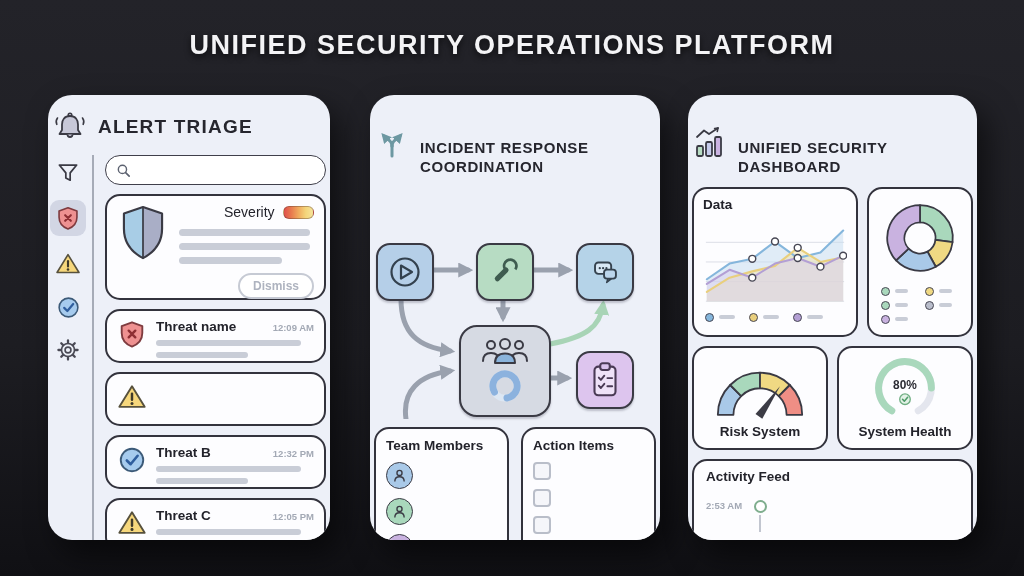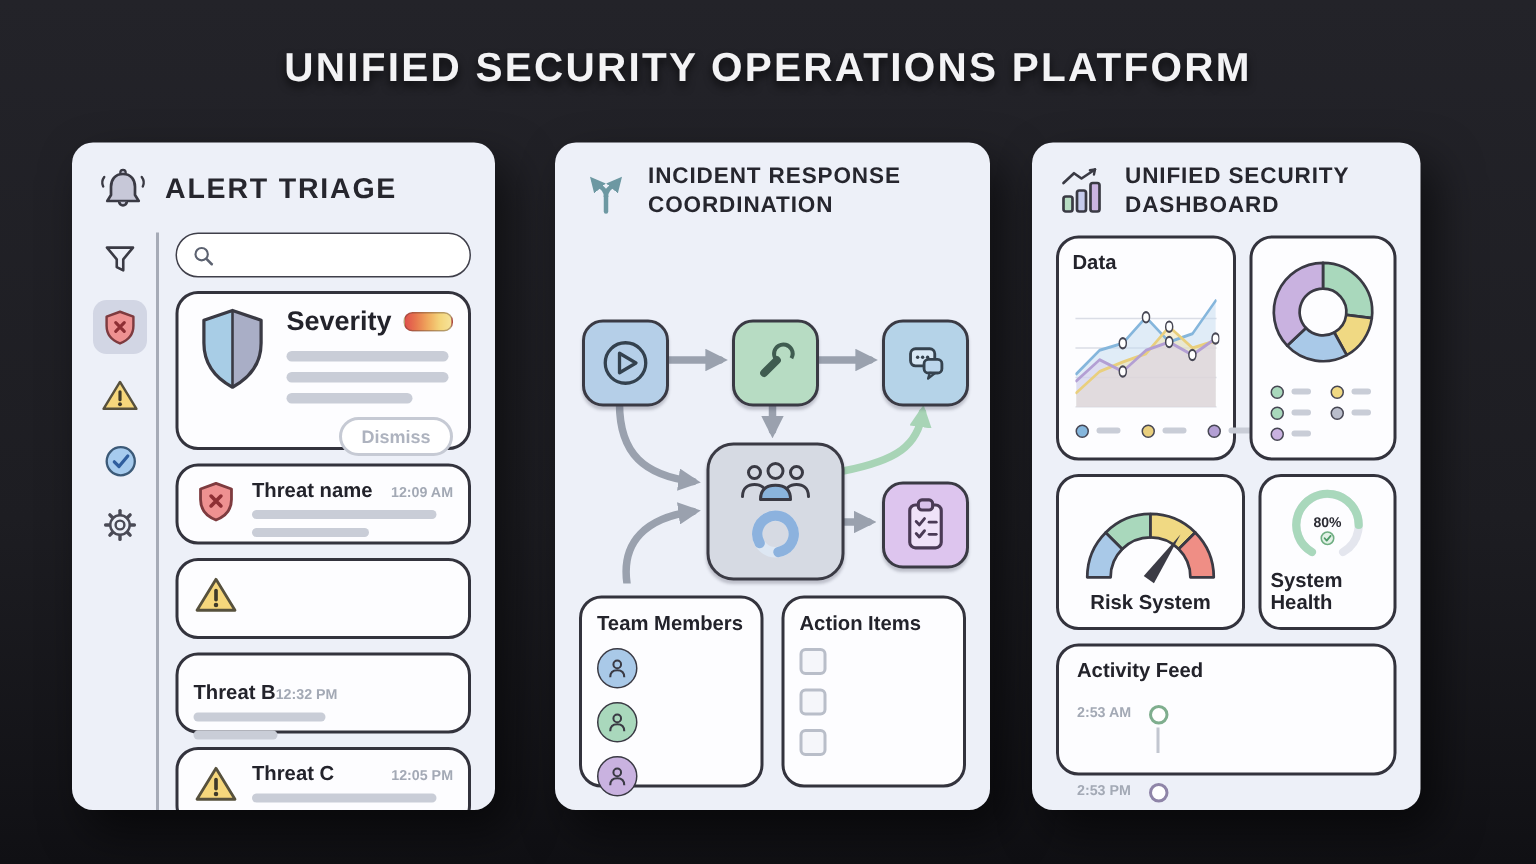--- a/index.html
+++ b/index.html
@@ -1,45 +1,45 @@
 <!DOCTYPE html>
 <html><head>
 <meta charset="utf-8">
 <style>
   html,body{margin:0;padding:0;background:#121216;}
   .stage{position:relative;width:1024px;height:576px;overflow:hidden;
     background:linear-gradient(180deg,#232329 0%,#1d1d22 60%,#101014 100%);
     font-family:"Liberation Sans",sans-serif;}
   .main-title{position:absolute;top:30px;left:0;right:0;text-align:center;color:#f3f3f5;
     font-size:27px;font-weight:bold;letter-spacing:1.5px;text-shadow:0 3px 6px rgba(0,0,0,.65);}
-  .panel{position:absolute;top:95px;height:445px;background:#edf0f8;border-radius:14px;
-    box-shadow:10px 14px 30px rgba(0,0,0,.55);padding:14px 16px;box-sizing:border-box;overflow:hidden;}
+  .panel{position:absolute;top:95px;height:445px;background:#edf0f8;border-radius:24px;
+    box-shadow:10px 14px 30px rgba(0,0,0,.55);padding:14px 4px;box-sizing:border-box;overflow:hidden;}
   .panel.left{left:48px;width:282px;}
   .panel.mid{left:370px;width:290px;}
-  .panel.right{left:688px;width:259px;}
+  .panel.right{left:688px;width:289px;}
   .p-head{display:flex;align-items:center;gap:10px;margin-bottom:10px;}
   .p-title{font-size:19px;font-weight:bold;letter-spacing:1.2px;color:#26262e;}
-  .p-title.two{font-size:15px;line-height:1.25;letter-spacing:.6px;}
+  .p-title.two{font-size:15px;line-height:1.25;letter-spacing:.6px;margin-top:30px;}
   .p-title.two span{display:block;}
   
   .lt-body{display:flex;gap:11px;height:385px;}
   .lt-side{width:42px;display:flex;flex-direction:column;align-items:center;gap:13px;
     padding:2px 8px 0 0;border-right:2px solid rgba(108,114,130,.55);box-sizing:border-box;}
   .side-ic{width:30px;height:30px;display:flex;align-items:center;justify-content:center;border-radius:9px;}
   .side-ic.active{background:#d2d6e4;width:36px;height:36px;}
   .lt-main{flex:1;display:flex;flex-direction:column;min-width:0;}
   .search{height:28px;border:1.6px solid #3f3f4a;border-radius:15px;background:#fff;
     display:flex;align-items:center;padding:0 9px;gap:6px;flex:none;}
   .search input{border:none;outline:none;flex:1;font-size:12px;background:transparent;min-width:0;}
   .alert-card{margin-top:9px;background:#fdfdff;border:2px solid #33333d;border-radius:15px;
     padding:8px 10px;box-sizing:border-box;flex:none;}
   .feat{display:flex;gap:10px;}
   .feat-right{flex:1;min-width:0;}
   .sev-row{display:flex;align-items:center;gap:8px;}
-  .sev-label{font-size:18px;font-weight:bold;color:#23232b;}
+  .sev-label{font-size:14px;font-weight:normal;color:#23232b;margin-left:45px;}
   .sev-bar{flex:1;height:11px;border-radius:6px;border:1px solid rgba(90,60,50,.4);
     background:linear-gradient(90deg,#e0504c,#e87a4f,#f0aa5e,#f4d57b,#f6e49a);}
   .gray-line{background:#c9cdd7;border-radius:4px;height:7px;}
   .btn-row{display:flex;justify-content:flex-end;gap:8px;margin-top:9px;}
   .btn{border-radius:14px;padding:4px 13px;font-size:12px;font-weight:bold;background:#fff;cursor:pointer;}
   .btn.ghost{border:2px solid #c6cad4;color:#aeb3bf;}
   .btn.primary{border:2px solid #33333d;color:#23232b;}
   .threat{display:flex;gap:9px;align-items:flex-start;}
   .t-main{flex:1;min-width:0;}
   .t-row{display:flex;justify-content:space-between;align-items:baseline;}
@@ -203,21 +203,21 @@
         </div>
 
         <div class="alert-card threat" style="height:54px;">
           <svg width="30" height="30" viewBox="0 0 32 32">
             <path d="M16 4.5 L29.5 26.5 H2.5 Z" fill="#f6d77c" stroke="#57513d" stroke-width="2" stroke-linejoin="round"></path>
             <path d="M16 12.5 V19" stroke="#3f3a2a" stroke-width="2.6" stroke-linecap="round"></path>
             <circle cx="16" cy="22.8" r="1.6" fill="#3f3a2a"></circle>
           </svg>
         </div>
 
-        <div class="alert-card threat" style="height:54px;flex-direction:column;">
+        <div class="alert-card threat" style="height:54px;">
           <svg width="30" height="30" viewBox="0 0 32 32">
             <circle cx="16" cy="16" r="12" fill="#a6cbee" stroke="#3c5a78" stroke-width="2"></circle>
             <path d="M10.5 16.5 L14.5 20.5 L22 11.5" fill="none" stroke="#2f5e9e" stroke-width="2.8" stroke-linecap="round" stroke-linejoin="round"></path>
           </svg>
           <div class="t-main">
             <div class="t-row">
               <span class="t-name">Threat B</span>
               <span class="t-time">12:32 PM</span>
             </div>
             <div class="t-line" style="width:92%;"></div>

